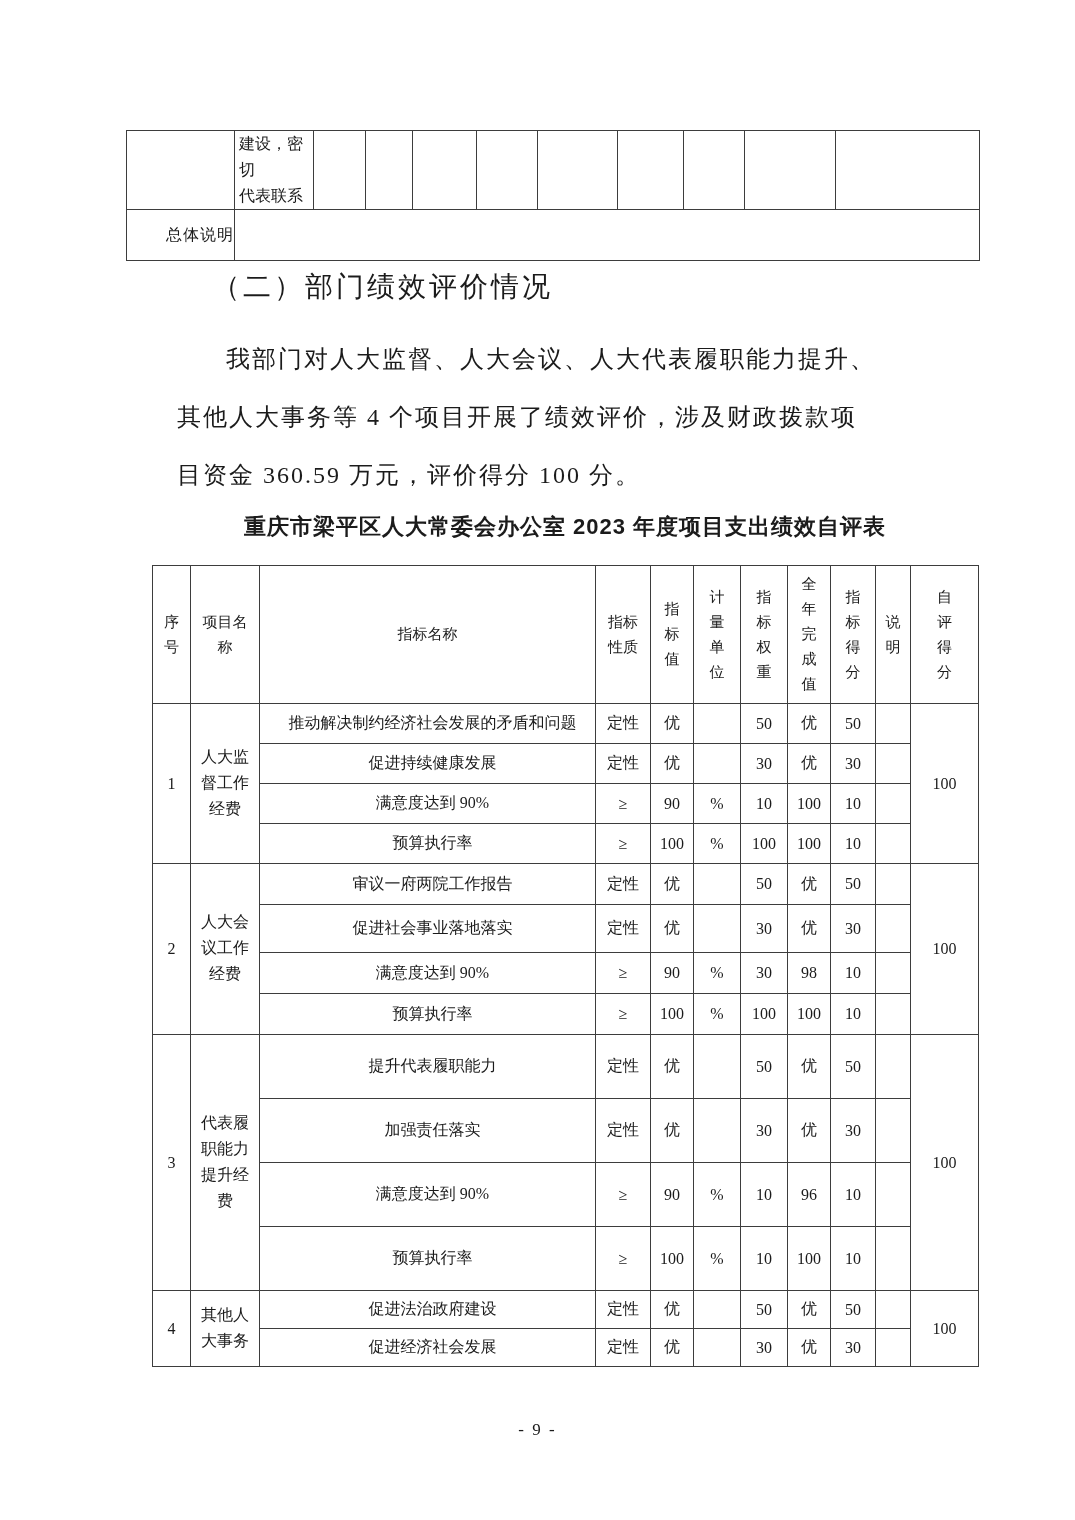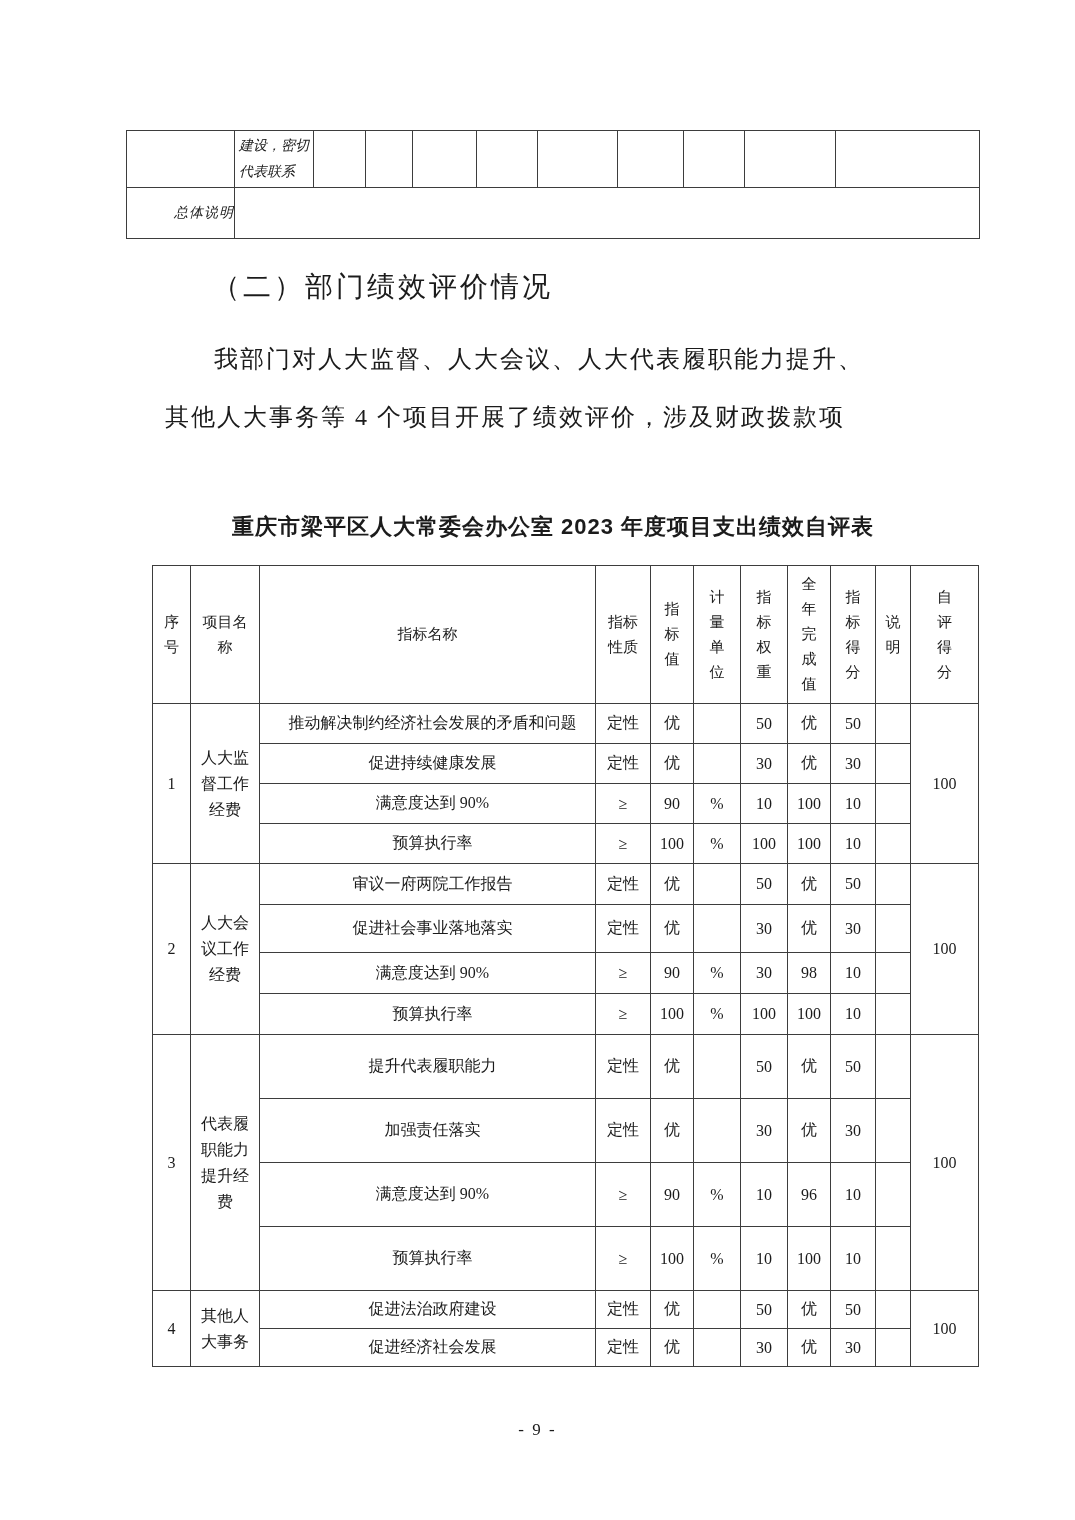--- a/index.html
+++ b/index.html
@@ -8,55 +8,55 @@
     font-family:"Liberation Serif","DejaVu Serif",serif;
     color:#1b1b1b;
   }
   .page { position:absolute; inset:0; background:#fff; overflow:hidden; }
 
   table { border-collapse:collapse; table-layout:fixed; }
   td,th { border:1px solid #3d3d3d; font-weight:normal; overflow:hidden; padding:0; }
 
   
   .carryover { position:absolute; left:126px; top:130px; width:853px; }
-  .carryover td { font-size:14px; vertical-align:middle;font-style:italic; }
+  .carryover td { font-size:16px; vertical-align:middle; }
   .carryover .r1 { height:57px; }
   .carryover .r2 { height:51px; }
   .carryover .txt { white-space:pre-line; line-height:26px; padding:0 4px; text-align:left; }
   .carryover .lbl { text-align:right; letter-spacing:1px; }
 
   
   .heading {
     position:absolute; left:212px; top:268px;
     font-size:28px; font-weight:normal; letter-spacing:3px;
     font-family:"Liberation Sans","DejaVu Sans",sans-serif;
   }
 
   
   .para { position:absolute; left:165px; top:330px; width:766px; font-size:24px; }
-  .para .line { height:58px; line-height:58px; letter-spacing:2px; white-space:nowrap; }
+  .para .line { height:58px; line-height:58px; letter-spacing:2px; white-space:nowrap;margin-left:12px; }
   .para .line.indent { padding-left:49px; }
 
   
   .tbl-title {
-    position:absolute; left:140px; top:512px; width:826px;
+    position:absolute; left:152px; top:512px; width:826px;
     text-align:center; font-size:22px; font-weight:bold; letter-spacing:1px;
     font-family:"Liberation Sans","DejaVu Sans",sans-serif;
   }
 
   
   .main-tbl { position:absolute; left:152px; top:565px; width:826px; font-size:16px; }
   .main-tbl th {
     white-space:pre-line; line-height:25px; text-align:center;
     vertical-align:middle; font-size:15px;
   }
   .main-tbl .head-row { height:138px; }
   .main-tbl td { vertical-align:middle; }
   .main-tbl td.c { text-align:center; }
-  .main-tbl td.pre { white-space:pre-line; line-height:26px; }
+  .main-tbl td.pre { white-space:pre-line; line-height:26px;font-family:Liberation Mono, monospace; }
   .main-tbl td.nm { text-align:center; padding-left:10px; }
 
   
   .pageno {
     position:absolute; left:0; top:1420px; width:1075px;
     text-align:center; font-size:17px; letter-spacing:2px;
   }
 </style>
 </head>
 <body>
@@ -97,20 +97,21 @@
       <td colspan="10"></td>
     </tr>
   </tbody>
     </table>
 
   <div class="heading">（二）部门绩效评价情况</div>
 
   <div class="para">
     <div class="line indent">我部门对人大监督、人大会议、人大代表履职能力提升、</div>
     <div class="line">其他人大事务等 4 个项目开展了绩效评价，涉及财政拨款项</div>
+    <div class="line">目资金 360.59 万元，评价得分 100 分。</div>
   </div>
 
   <div class="tbl-title">重庆市梁平区人大常委会办公室 2023 年度项目支出绩效自评表</div>
 
   <table class="main-tbl">
     <colgroup>
       <col style="width:38px">
         <col style="width:69px">
         <col style="width:336px">
         <col style="width:55px">

